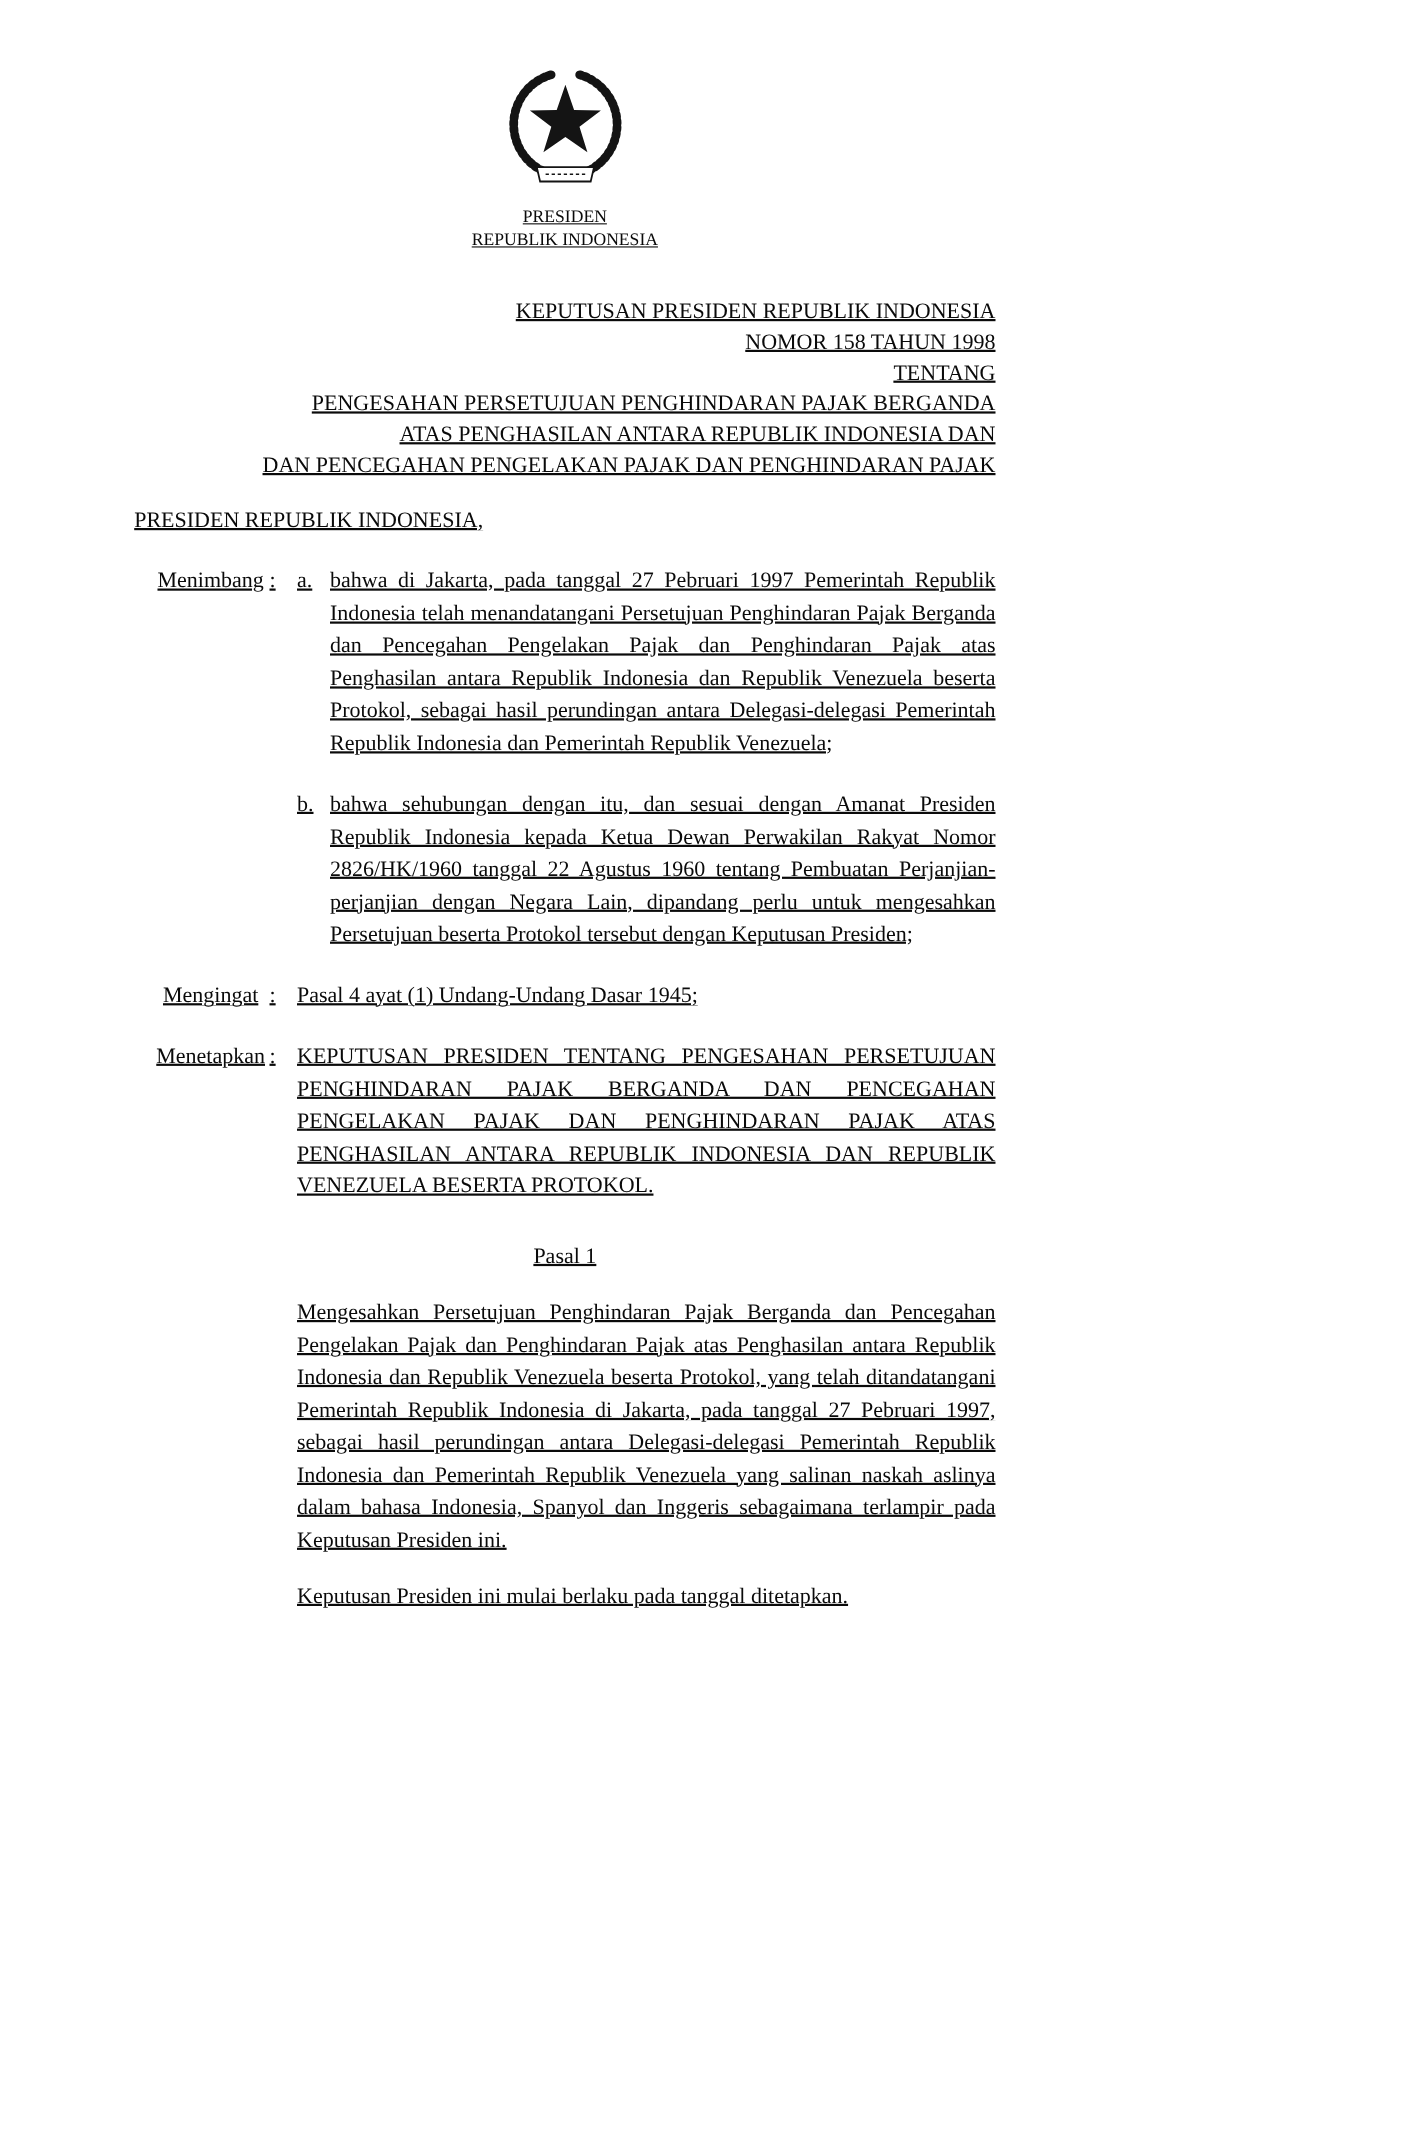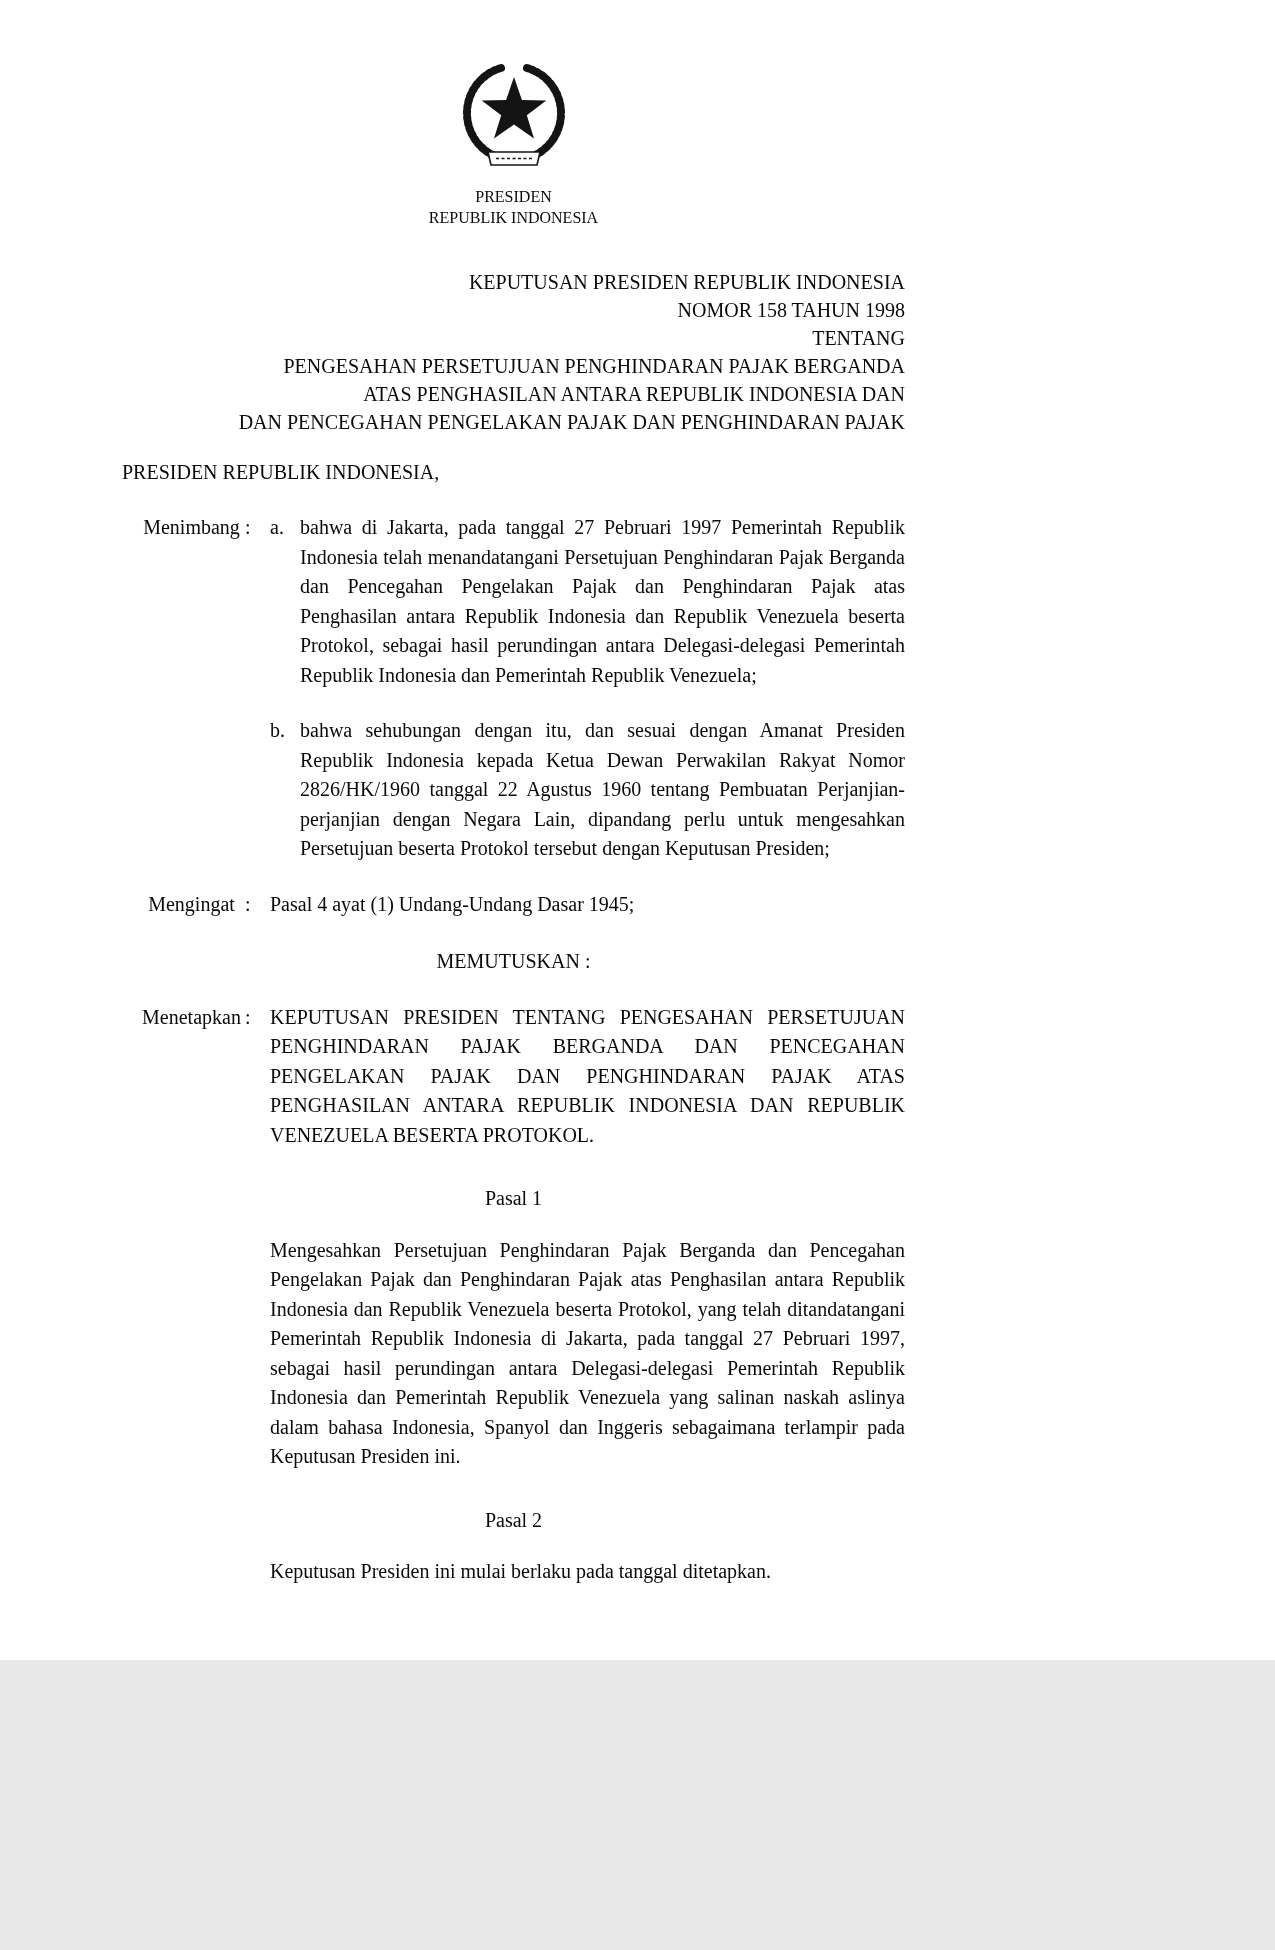--- a/index.html
+++ b/index.html
@@ -1,28 +1,29 @@
 <!DOCTYPE html>
 <html><head>
 <meta charset="utf-8">
 <style>
   * { margin: 0; padding: 0; box-sizing: border-box; }
   html, body { background: #e8e8e8; }
   .page {
     position: relative;
     width: 1275px;
-    height: 1660px;
+    height: 1950px;
     margin: 0 auto;
     background: #ffffff;
     color: #0a0a0a;
     font-family: "Liberation Serif", "DejaVu Serif", serif;
     font-size: 20px;
     line-height: 29.5px;
     padding: 55px 370px 0 122px;
     overflow: hidden;
+    text-decoration: underline;
   }
   .emblem-wrap { width: 120px; margin: 0 auto; text-align: center; }
   .letterhead { text-align: center; font-size: 16px; line-height: 21px; margin-top: 4px; }
   .title-block { text-align: right; margin-top: 40px; font-size: 20px; line-height: 28px; }
   .salutation { text-align: left; margin-top: 22px; }
   .row {
     display: grid;
     grid-template-columns: 123px 25px 1fr;
     margin-top: 26px;
     align-items: start;
@@ -84,27 +85,25 @@
       </div>
     </div>
   </div>
 
   <div class="row">
     <div class="label">Mengingat</div>
     <div class="colon">:</div>
     <div>Pasal 4 ayat (1) Undang-Undang Dasar 1945;</div>
   </div>
 
-  <div class="center-heading">MEMUTUSKAN :</div>
 
   <div class="row">
     <div class="label">Menetapkan</div>
     <div class="colon">:</div>
     <div class="justify">KEPUTUSAN PRESIDEN TENTANG PENGESAHAN PERSETUJUAN PENGHINDARAN PAJAK BERGANDA DAN PENCEGAHAN PENGELAKAN PAJAK DAN PENGHINDARAN PAJAK ATAS PENGHASILAN ANTARA REPUBLIK INDONESIA DAN REPUBLIK VENEZUELA BESERTA PROTOKOL.</div>
   </div>
 
   <div class="article-heading">Pasal 1</div>
   <div class="article-body justify">Mengesahkan Persetujuan Penghindaran Pajak Berganda dan Pencegahan Pengelakan Pajak dan Penghindaran Pajak atas Penghasilan antara Republik Indonesia dan Republik Venezuela beserta Protokol, yang telah ditandatangani Pemerintah Republik Indonesia di Jakarta, pada tanggal 27 Pebruari 1997, sebagai hasil perundingan antara Delegasi-delegasi Pemerintah Republik Indonesia dan Pemerintah Republik Venezuela yang salinan naskah aslinya dalam bahasa Indonesia, Spanyol dan Inggeris sebagaimana terlampir pada Keputusan Presiden ini.</div>
 
-  <div class="article-heading">Pasal 2</div>
   <div class="article-body">Keputusan Presiden ini mulai berlaku pada tanggal ditetapkan.</div>
 
 </div>
 
 </body></html>

